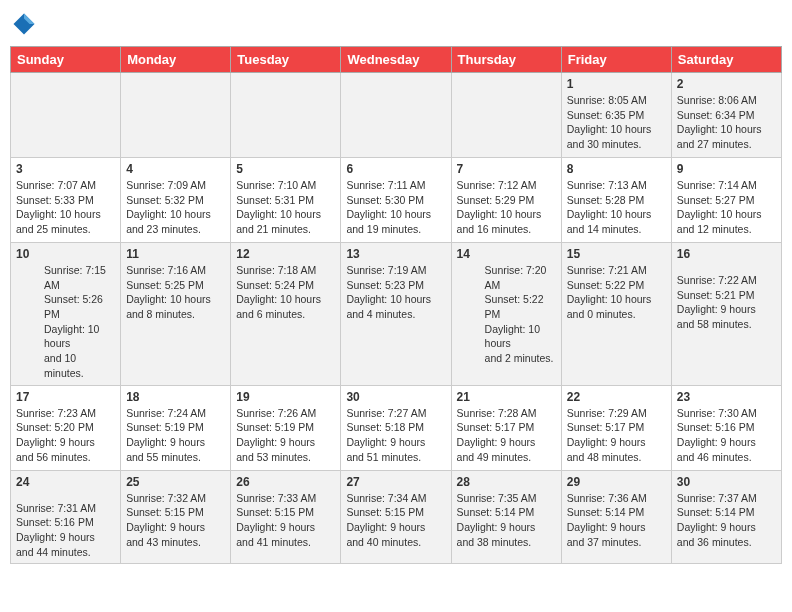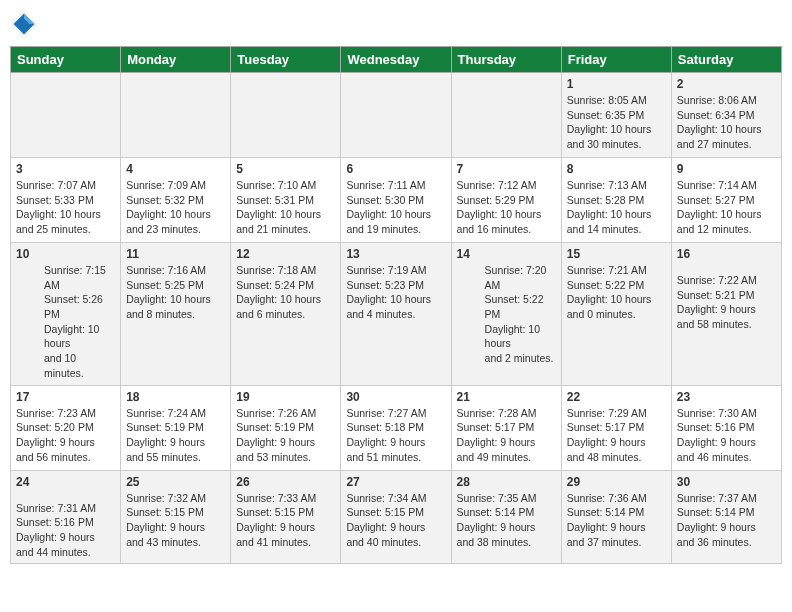--- a/index.html
+++ b/index.html
@@ -43,21 +43,21 @@
     .location {
       font-size: 14px;
       color: #555;
     }
     table {
       width: 100%;
       border-collapse: collapse;
       table-layout: fixed;
     }
     thead tr th {
-      background-color: #15803d;
+      background-color: #ef4444;
       color: #fff;
       text-align: left;
       padding: 5px 6px;
       font-size: 13px;
       font-weight: bold;
       border: 1px solid #aaa;
     }
     tbody tr td {
       border: 1px solid #ccc;
       vertical-align: top;

